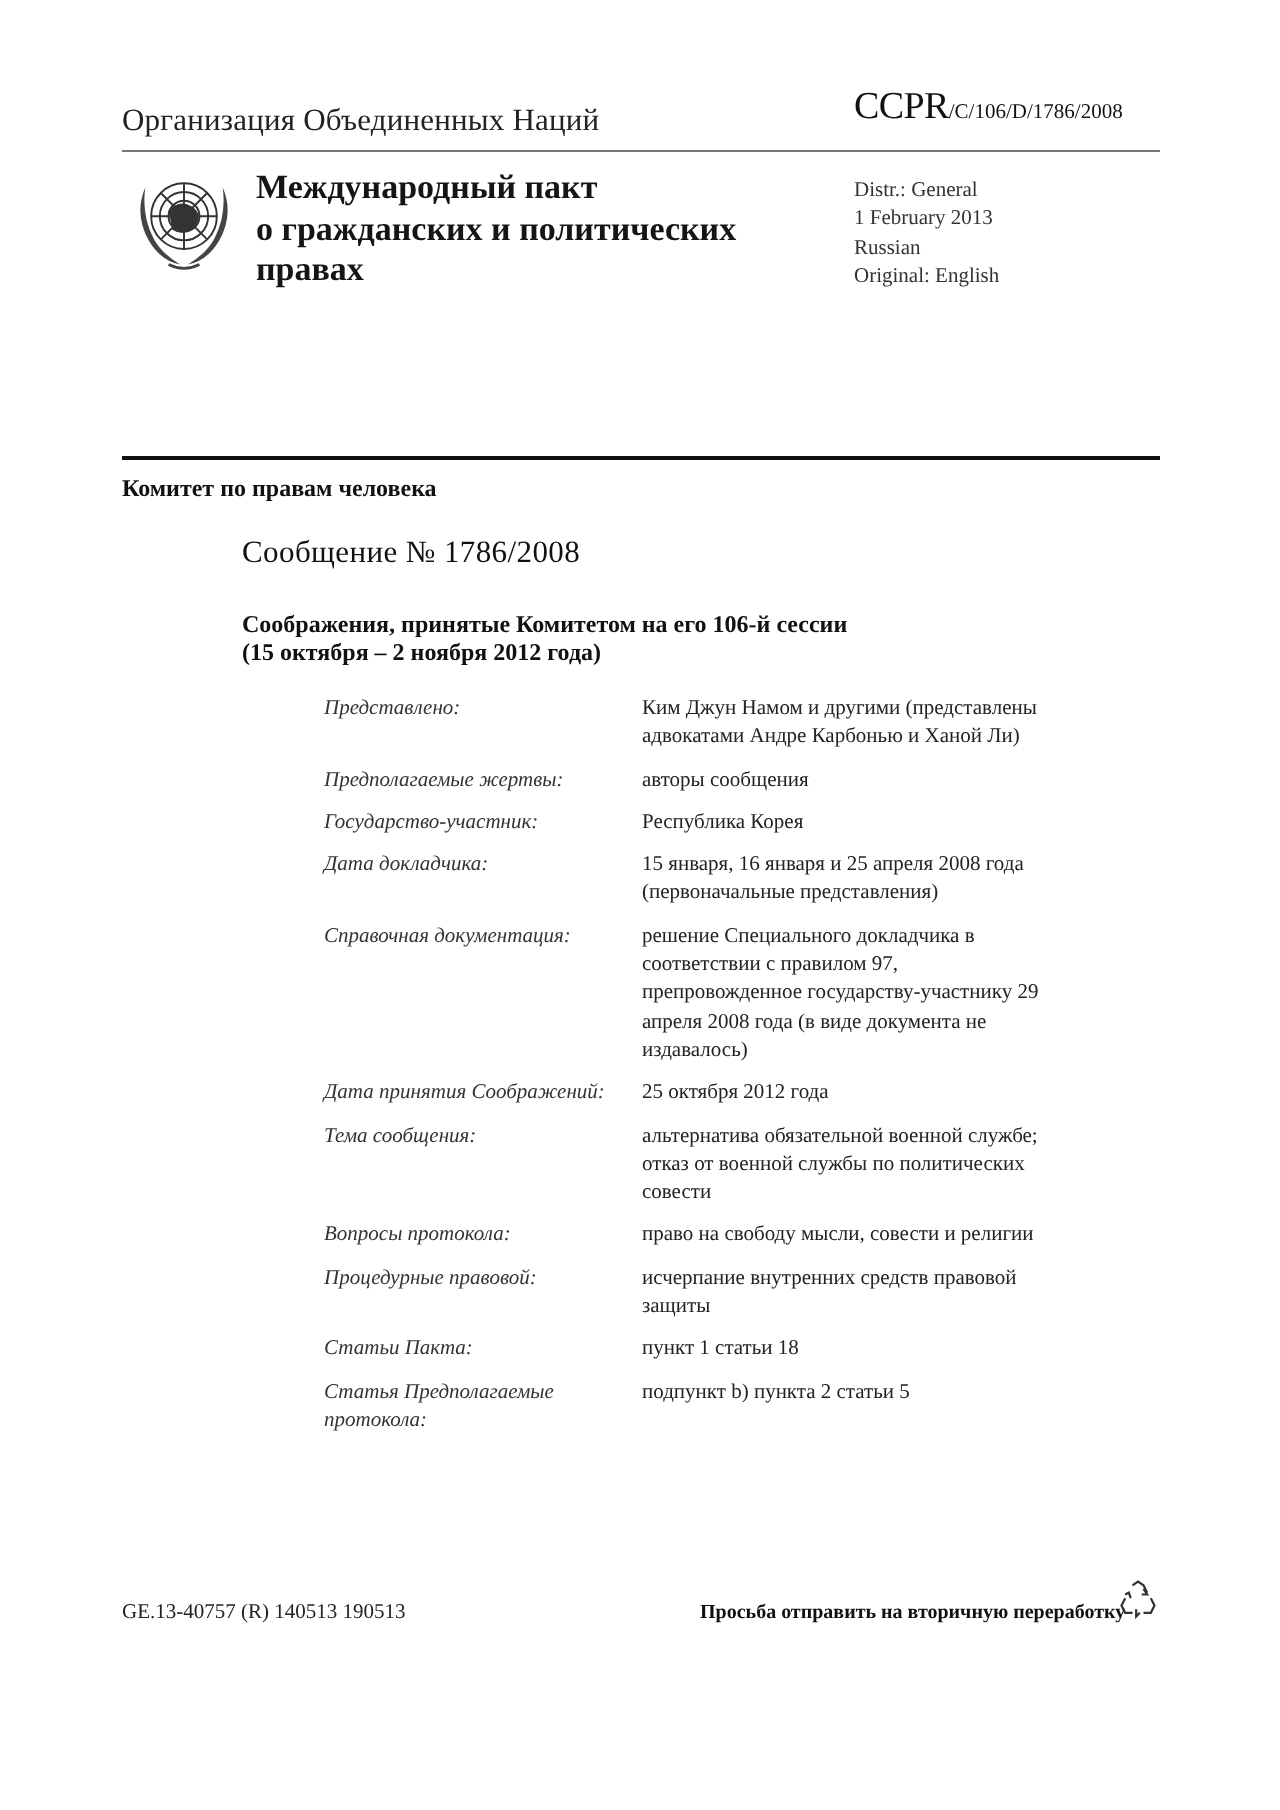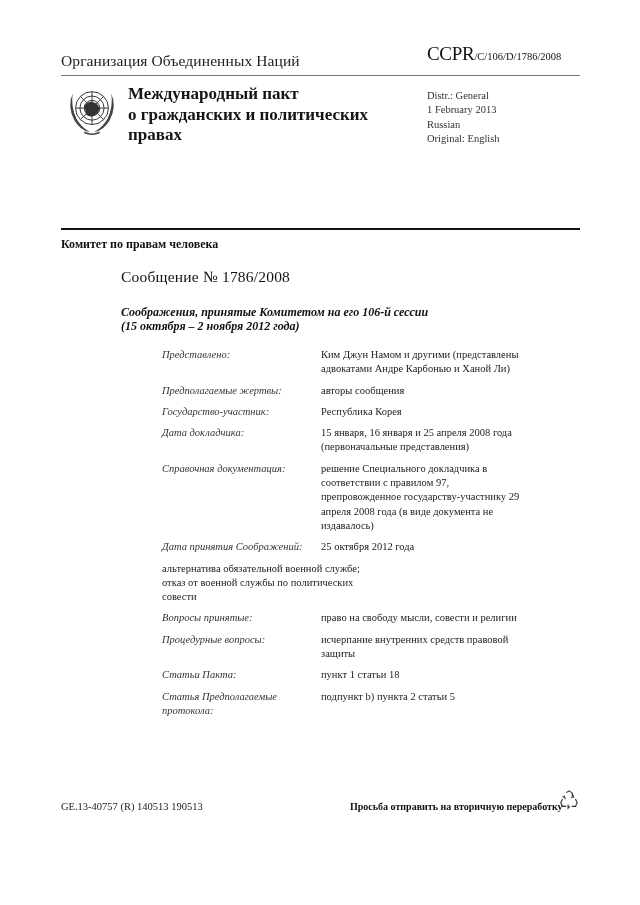--- a/index.html
+++ b/index.html
@@ -13,21 +13,21 @@
   .symbol { left: 427px; top: 43px; white-space: nowrap; color: #111; }
   .symbol .big { font-size: 19px; letter-spacing: -0.3px; }
   .symbol .small { font-size: 10.5px; }
   .rule-top { left: 61px; top: 75px; width: 519px; height: 0; border-top: 1.3px solid #777; }
   .emblem { left: 63px; top: 82px; width: 58px; height: 58px; }
   .covenant-title { left: 128px; top: 84px; font-size: 17px; font-weight: bold; line-height: 20.5px; color: #151515; width: 280px; }
   .distr { left: 427px; top: 89px; font-size: 10.5px; line-height: 14.3px; color: #333; }
   .rule-thick { left: 61px; top: 228px; width: 519px; height: 0; border-top: 2px solid #111; }
   .committee { left: 61px; top: 237px; font-size: 12px; font-weight: bold; color: #111; }
   .comm-no { left: 121px; top: 268px; font-size: 15.5px; font-weight: normal; color: #111; letter-spacing: 0.2px; }
-  .views { left: 121px; top: 305px; font-size: 12px; font-weight: bold; line-height: 14.3px; color: #111; font-style: italic; }
+  .views { left: 121px; top: 305px; font-size: 12px; font-weight: bold; line-height: 14.3px; color: #111; }
   .meta { left: 151px; top: 348px; width: 370px; font-size: 10.5px; line-height: 14.3px; }
   .meta-row { display: flex; margin-bottom: 7px; margin-left: 11px; }
   .meta-label { width: 159px; flex: none; font-style: italic; color: #333; }
   .meta-value { width: 200px; color: #222; }
   .footer-code { left: 61px; top: 801px; font-size: 10.5px; color: #222; }
   .recycle { left: 350px; top: 801px; font-size: 10px; font-weight: bold; color: #111; white-space: nowrap; }
   .recycle-icon { left: 558px; top: 789px; width: 22px; height: 22px; }
 </style>
 </head>
 <body>
@@ -100,28 +100,29 @@
   </div>
   <div class="meta-row">
     <div class="meta-label">Справочная документация:</div>
     <div class="meta-value">решение Специального докладчика в соответствии с правилом 97, препровожденное государству-участнику 29 апреля 2008 года (в виде документа не издавалось)</div>
   </div>
   <div class="meta-row">
     <div class="meta-label">Дата принятия Соображений:</div>
     <div class="meta-value">25 октября 2012 года</div>
   </div>
   <div class="meta-row">
+    <div class="meta-label">Тема сообщения:</div>
     <div class="meta-value">альтернатива обязательной военной службе; отказ от военной службы по политических совести</div>
   </div>
   <div class="meta-row">
-    <div class="meta-label">Вопросы принятые:</div>
+    <div class="meta-label">Вопросы протокола:</div>
     <div class="meta-value">право на свободу мысли, совести и религии</div>
   </div>
   <div class="meta-row">
-    <div class="meta-label">Процедурные вопросы:</div>
+    <div class="meta-label">Процедурные правовой:</div>
     <div class="meta-value">исчерпание внутренних средств правовой защиты</div>
   </div>
   <div class="meta-row">
     <div class="meta-label">Статьи Пакта:</div>
     <div class="meta-value">пункт 1 статьи 18</div>
   </div>
   <div class="meta-row">
     <div class="meta-label">Статья Предполагаемые протокола:</div>
     <div class="meta-value">подпункт b) пункта 2 статьи 5</div>
   </div>

